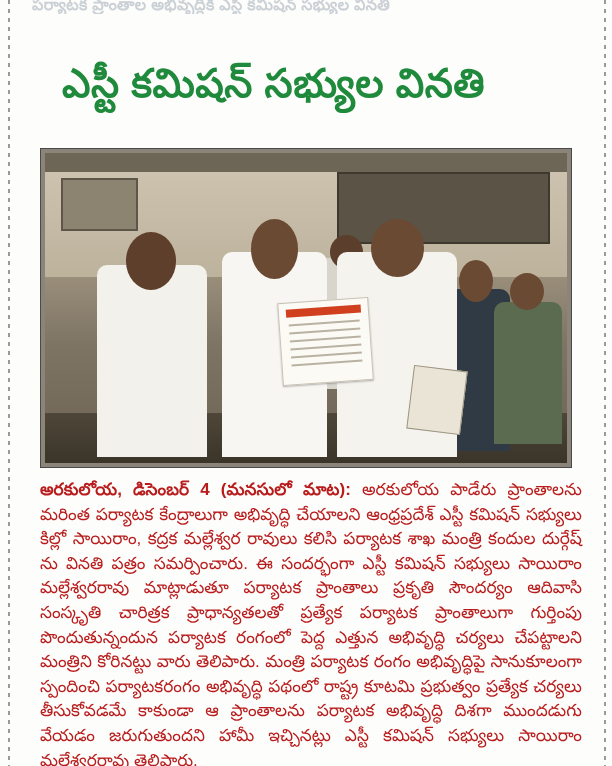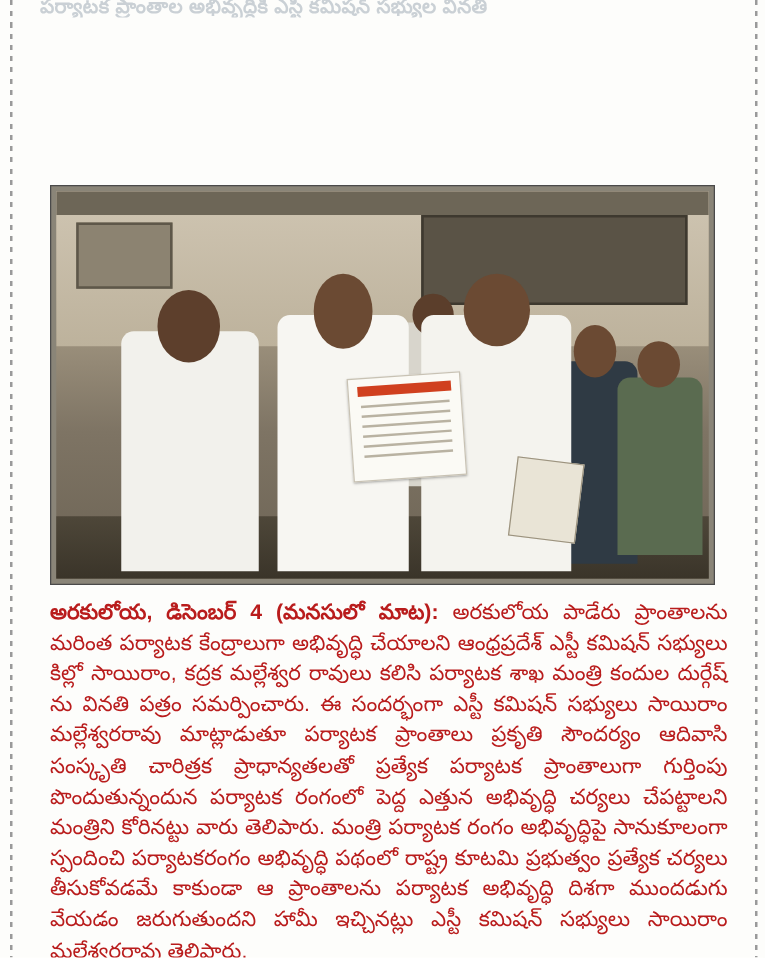--- a/index.html
+++ b/index.html
@@ -207,20 +207,21 @@
 <div class="page">
 
   <div class="perf-strip"></div>
   <div class="perf-strip right"></div>
 
   <div class="content">
 
     <div class="ghost-line">పర్యాటక ప్రాంతాల అభివృద్ధికి ఎస్టీ కమిషన్ సభ్యుల వినతి</div>
 
 
+    <div class="headline">ఎస్టీ కమిషన్ సభ్యుల వినతి</div>
 
     <div class="photo-frame">
       <div class="photo">
         <div class="wall-top"></div>
         <div class="ceiling-strip"></div>
         <div class="frame-left"></div>
         <div class="wall-panel"></div>
         <div class="table"></div>
         <div class="person p4">
             <span class="head"></span>

